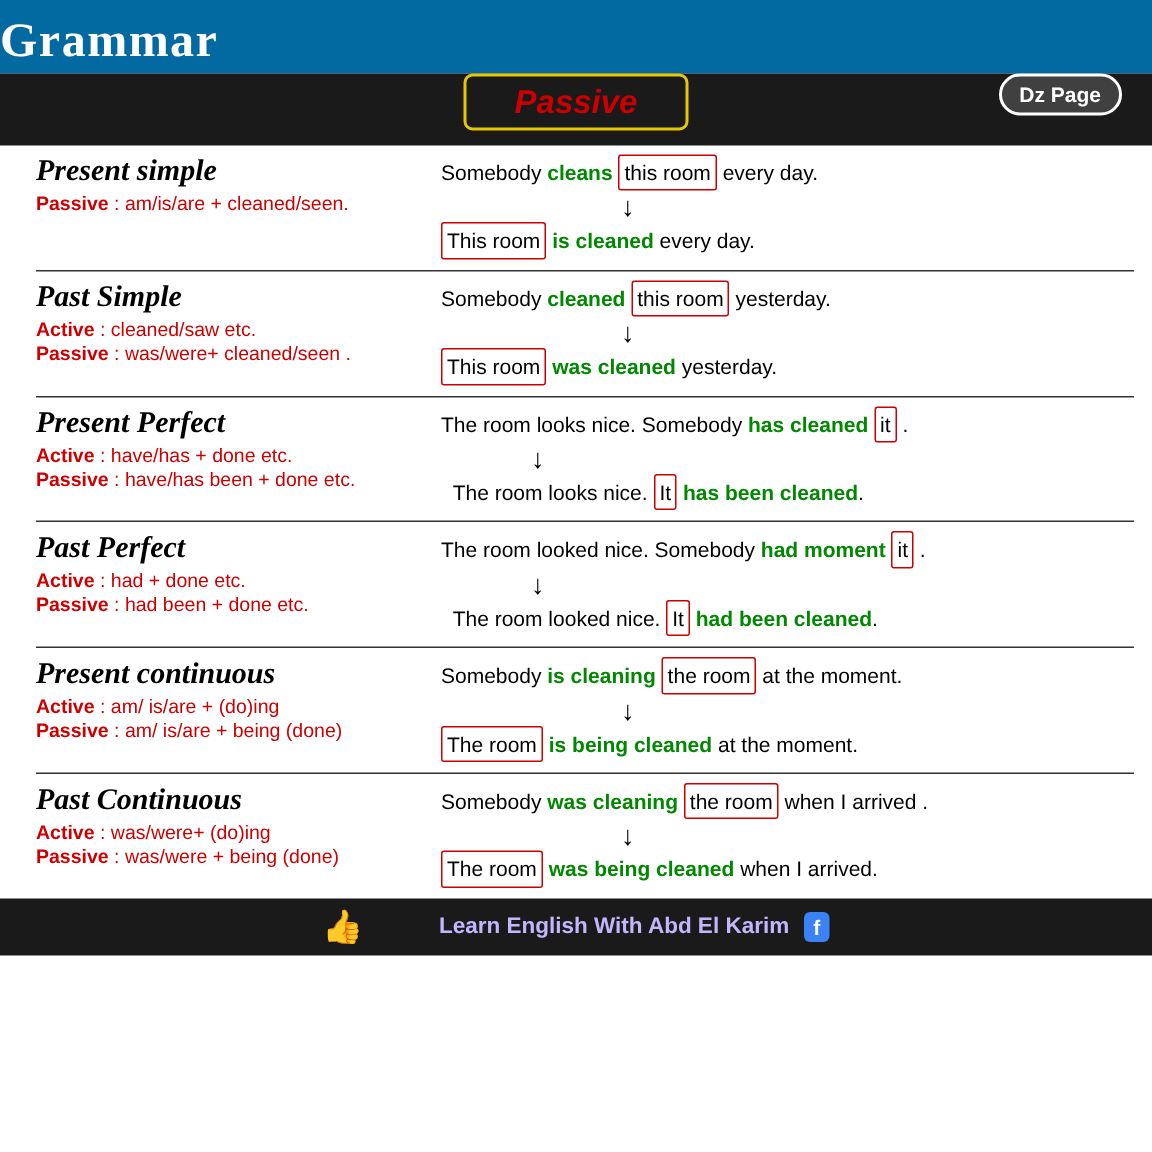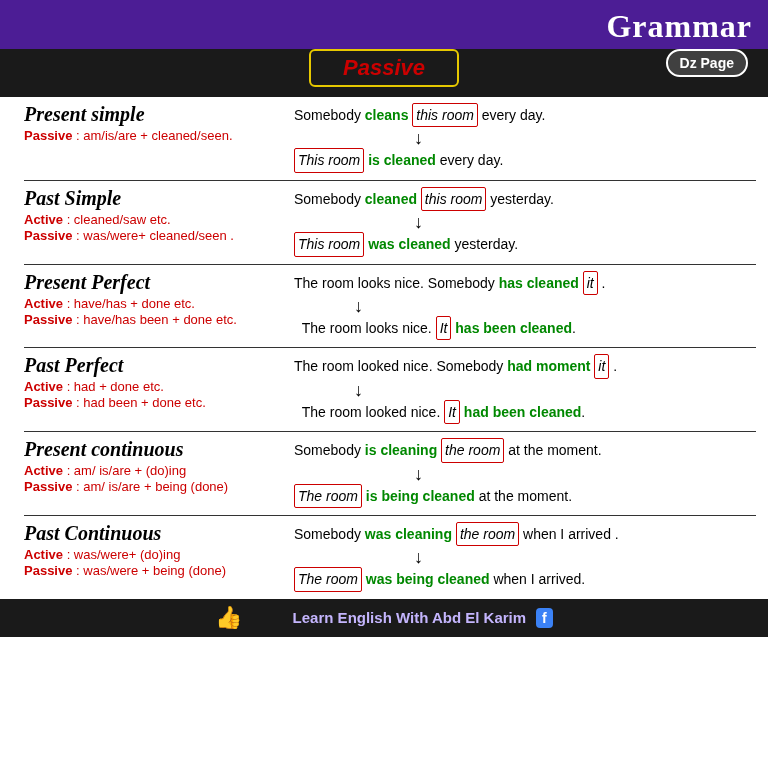--- a/index.html
+++ b/index.html
@@ -5,23 +5,23 @@
     * { margin: 0; padding: 0; box-sizing: border-box; }
     body {
       width: 768px;
       height: 768px;
       background: #fff;
       font-family: Arial, sans-serif;
       overflow: hidden;
     }
 
     .header {
-      background: #4c1d95;
-      text-align: right;
-      padding: 8px 16px 4px;
+      background: #0369a1;
+      text-align: left;
+      padding: 8px 0 4px;
     }
     .header-title {
       color: #fff;
       font-size: 32px;
       font-weight: 900;
       font-family: Georgia, serif;
       letter-spacing: 1px;
     }
 
     .subheader {
@@ -106,21 +106,20 @@
       line-height: 1.6;
       margin-bottom: 2px;
     }
 
     .green { color: #008800; font-weight: bold; }
     .boxed {
       border: 1.5px solid #cc0000;
       border-radius: 2px;
       padding: 0 3px;
       display: inline-block;
-      font-style: italic;
     }
     .arrow-container {
       text-align: left;
       padding-left: 120px;
       font-size: 18px;
       color: #000;
       line-height: 1;
       margin-bottom: 1px;
     }
     .arrow-container2 {

